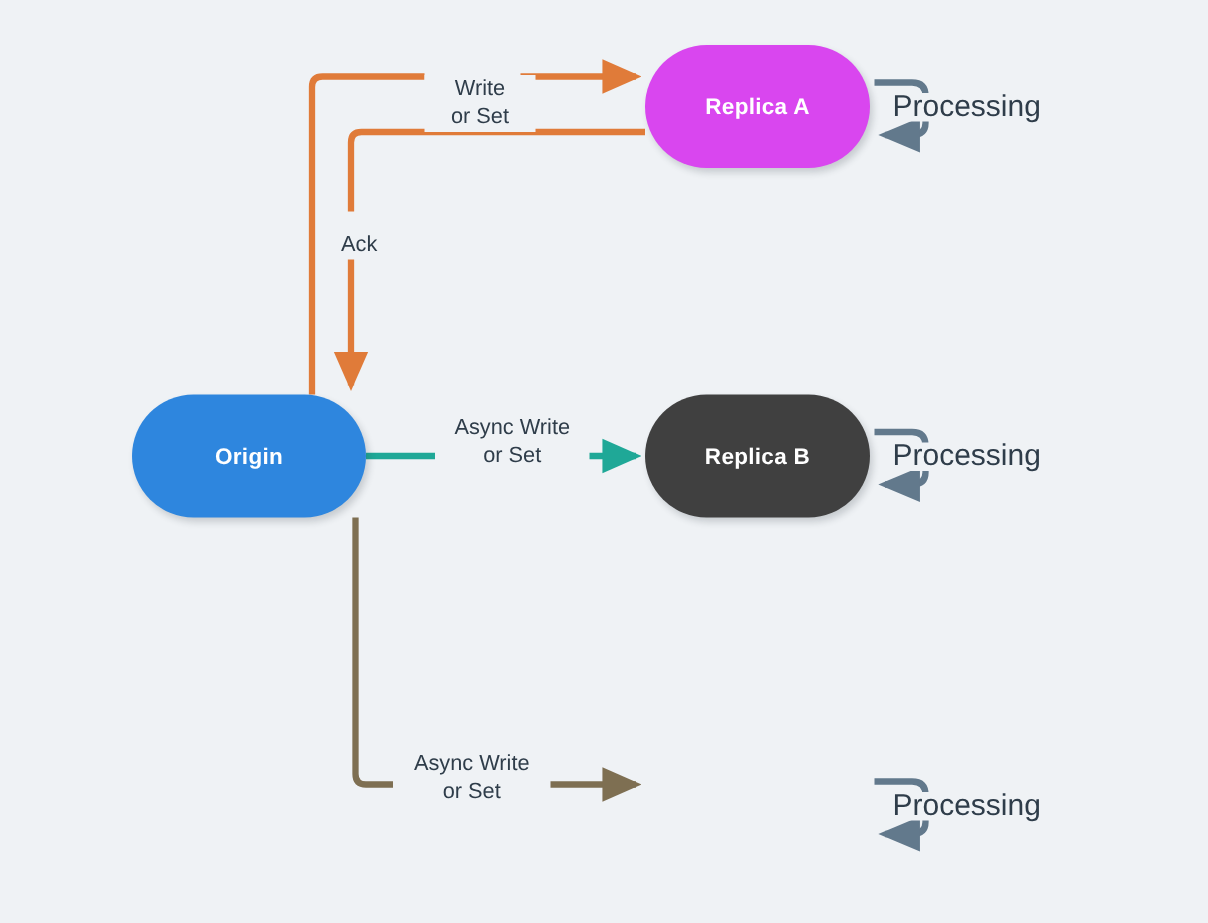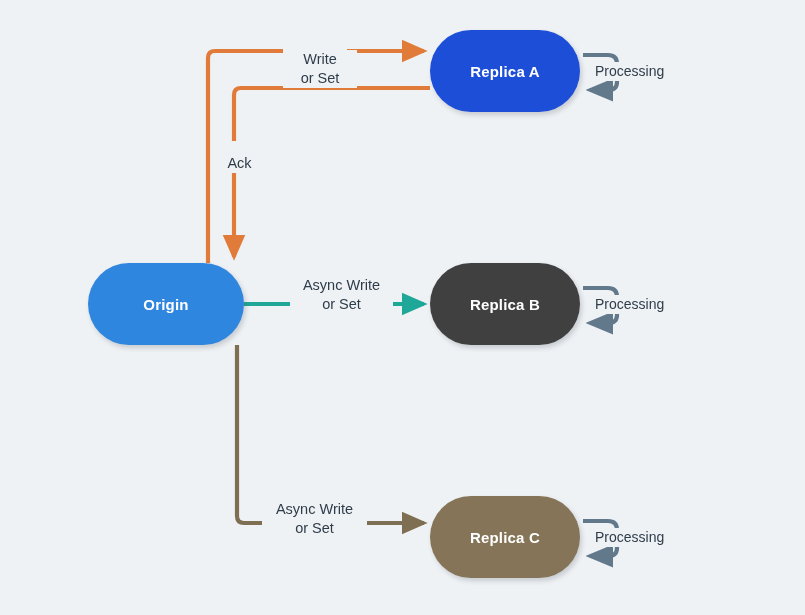--- a/index.html
+++ b/index.html
@@ -46,21 +46,21 @@
     line-height: 19px;
     text-align: center;
     white-space: pre;
     z-index: 4;
     background: #eff2f5;
     padding: 0 5px;
   }
   .loop-label {
     position: absolute;
     color: #2f3d4a;
-    font-size: 14px;
+    font-size: 20px;
     line-height: 19px;
     text-align: center;
     white-space: nowrap;
     z-index: 4;
     background: #eff2f5;
     padding: 0 3px;
   }
 </style>
 </head>
 <body>
@@ -116,31 +116,28 @@
     <g>
       <path d="M 583 521 L 608 521 Q 617 521 617 530 L 617 536" fill="none" stroke="#62798c" stroke-width="4.2" stroke-linecap="butt"></path>
       <path d="M 617 544 L 617 548 Q 617 556 608 556 L 590 556" fill="none" stroke="#62798c" stroke-width="4.2" stroke-linecap="butt" marker-end="url(#ah-gray)"></path>
     </g>
   </svg>
 
   <div class="node" style="left:88px; top:263px; width:156px; height:82px; background:#2e86de;align-items:center;">
     <span>Origin</span>
   </div>
 
-  <div class="node" style="left:430px; top:30px; width:150px; height:82px; background:#1d4ed8;">
+  <div class="node" style="left:430px; top:30px; width:150px; height:82px; background:#d946ef;">
     <span>Replica A</span>
   </div>
 
   <div class="node" style="left:430px; top:263px; width:150px; height:82px; background:#404040;">
     <span>Replica B</span>
   </div>
 
-  <div class="node" style="left:430px; top:496px; width:150px; height:82px; background:#857457;">
-    <span>Replica C</span>
-  </div>
 
   <div class="edge-label" style="left:283px; top:33px; width:64px;margin-top:17px;">Write
 or Set</div>
 
   <div class="edge-label" style="left:212px; top:154px; width:45px;">Ack</div>
 
   <div class="edge-label" style="left:290px; top:276px; width:93px;">Async Write
 or Set</div>
 
   <div class="edge-label" style="left:262px; top:500px; width:95px;">Async Write

